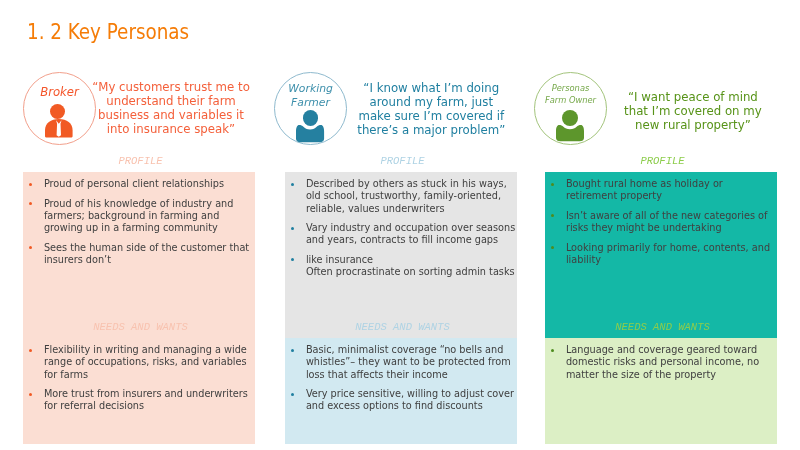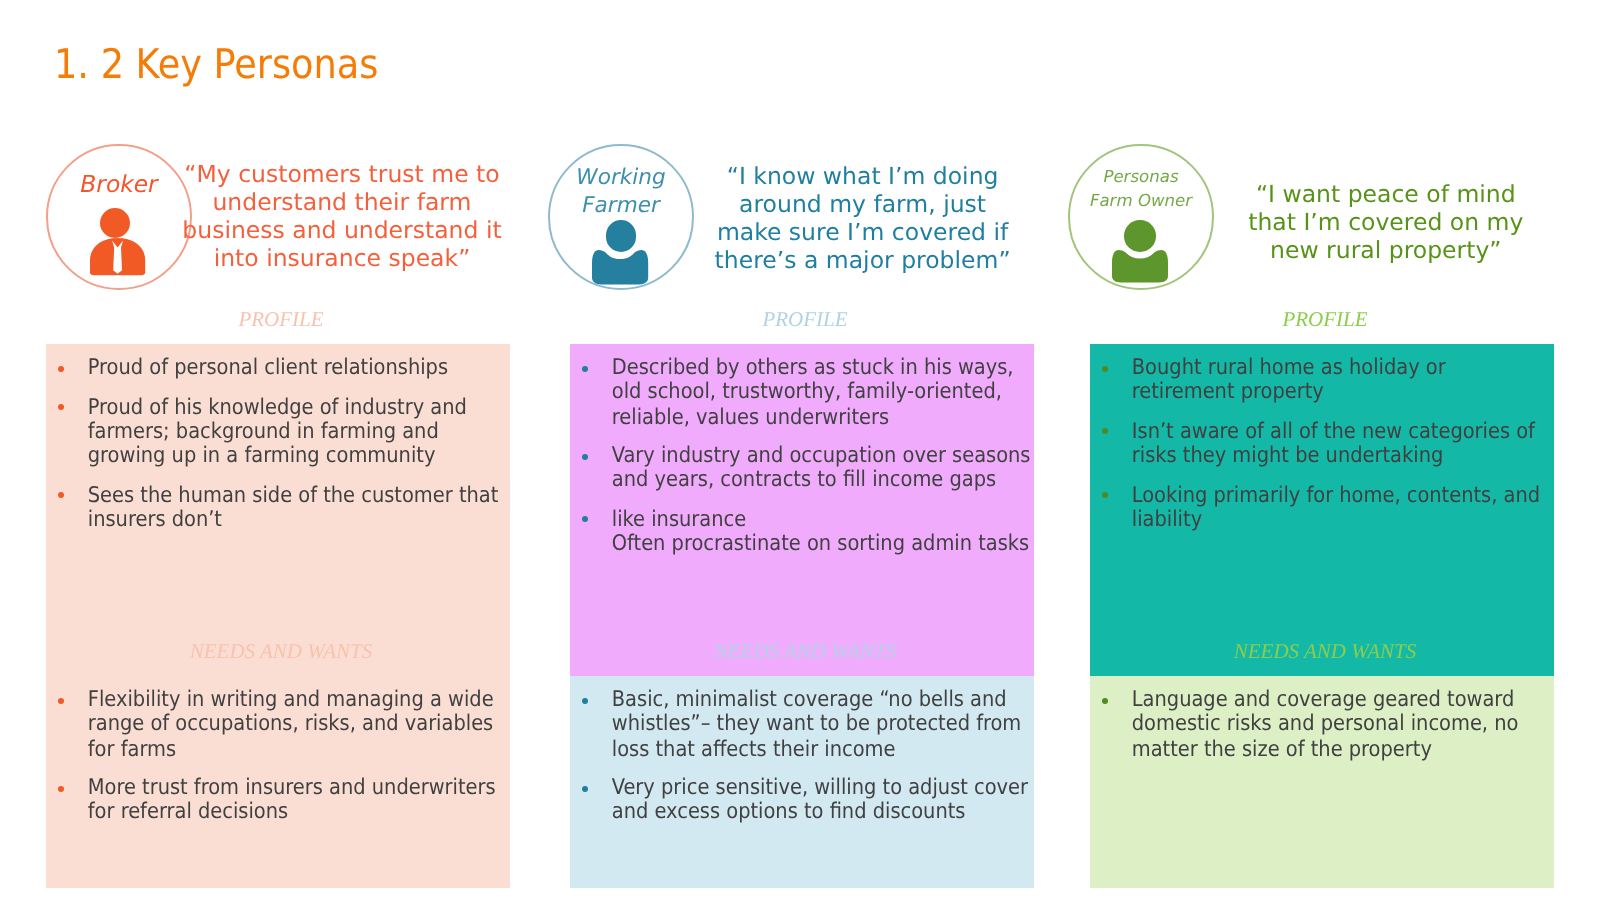--- a/index.html
+++ b/index.html
@@ -33,21 +33,21 @@
   .icon-body-svg { position:absolute; overflow:visible; }
 
   .quote {
     position:absolute; left:62px; width:180px;
     font-family:"DejaVu Sans", sans-serif;
     font-size:11.75px; line-height:14.1px; text-align:center; white-space:nowrap;
   }
 
   .section-label {
     position:absolute; width:231px; text-align:center;
-    font-family:Liberation Serif, serif;
+    font-family:Liberation Mono, monospace;
     font-style:italic; font-size:10.5px; line-height:12px; letter-spacing:0px;
   }
   .label-profile { left:2px; top:154.8px; }
   .label-needs { left:2px; top:320.5px; }
 
   .panel { position:absolute; left:0; width:231.5px; box-sizing:border-box; }
   .panel-profile { top:172px; height:172px; }
   .panel-needs { top:338px; height:106px; }
 
   ul.bullets { margin:0; padding:0; list-style:none;
@@ -77,21 +77,21 @@
           <div class="picto" style="left:21.8px;top:32px;width:28px;height:34px">
             <div class="icon-head" style="left:5.7px;top:0px;width:15px;height:15px;background:#F15A24"></div>
             <svg class="icon-body-svg" style="left:0px;top:14.9px;width:27.6px;height:18.6px" viewBox="0 0 1 1" preserveAspectRatio="none">
               <path d="M 0.000 0.600 L 0.000 0.930 C 0.000 0.975 0.025 1.000 0.070 1.000 L 0.930 1.000 C 0.975 1.000 1.000 0.975 1.000 0.930 L 1.000 0.600 C 1.000 0.230 0.790 0.000 0.500 0.000 C 0.210 0.000 0.000 0.230 0.000 0.600 Z" fill="#F15A24"></path>
               <path d="M 0.400 0.065 L 0.500 0.255 L 0.600 0.065 L 0.562 0.255 L 0.580 0.870 L 0.500 0.960 L 0.420 0.870 L 0.438 0.255 Z" fill="#ffffff"></path>
             </svg>
           </div>
           <div class="quote" style="color:#F4603B;top:8px;left:55px;width:186px">
             <div>“My customers trust me to</div>
             <div>understand their farm</div>
-            <div>business and understand it</div>
+            <div>business and variables it</div>
             <div>into insurance speak”</div>
           </div>
         </div>
         <div class="section-label label-profile" style="color:#F8C2AF">PROFILE</div>
         <div class="panel panel-profile" style="background:#FBDED3">
           <ul class="bullets">
             <li>
               <span class="dot" style="background:#F15A24"></span>
               <span class="bline">Proud of personal client relationships</span>
             </li>
@@ -139,21 +139,21 @@
             </svg>
           </div>
           <div class="quote" style="color:#1F7FA0;top:9px;left:53.30000000000001px;width:186px">
             <div>“I know what I’m doing</div>
             <div>around my farm, just</div>
             <div>make sure I’m covered if</div>
             <div>there’s a major problem”</div>
           </div>
         </div>
         <div class="section-label label-profile" style="color:#AFD3E4">PROFILE</div>
-        <div class="panel panel-profile" style="background:#f0abfc">
+        <div class="panel panel-profile" style="background:#e5e5e5">
           <ul class="bullets">
             <li>
               <span class="dot" style="background:#1F7FA0"></span>
               <span class="bline">Described by others as stuck in his ways,</span>
               <span class="bline">old school, trustworthy, family-oriented,</span>
               <span class="bline">reliable, values underwriters</span>
             </li>
             <li>
               <span class="dot" style="background:#1F7FA0"></span>
               <span class="bline">Vary industry and occupation over seasons</span>

